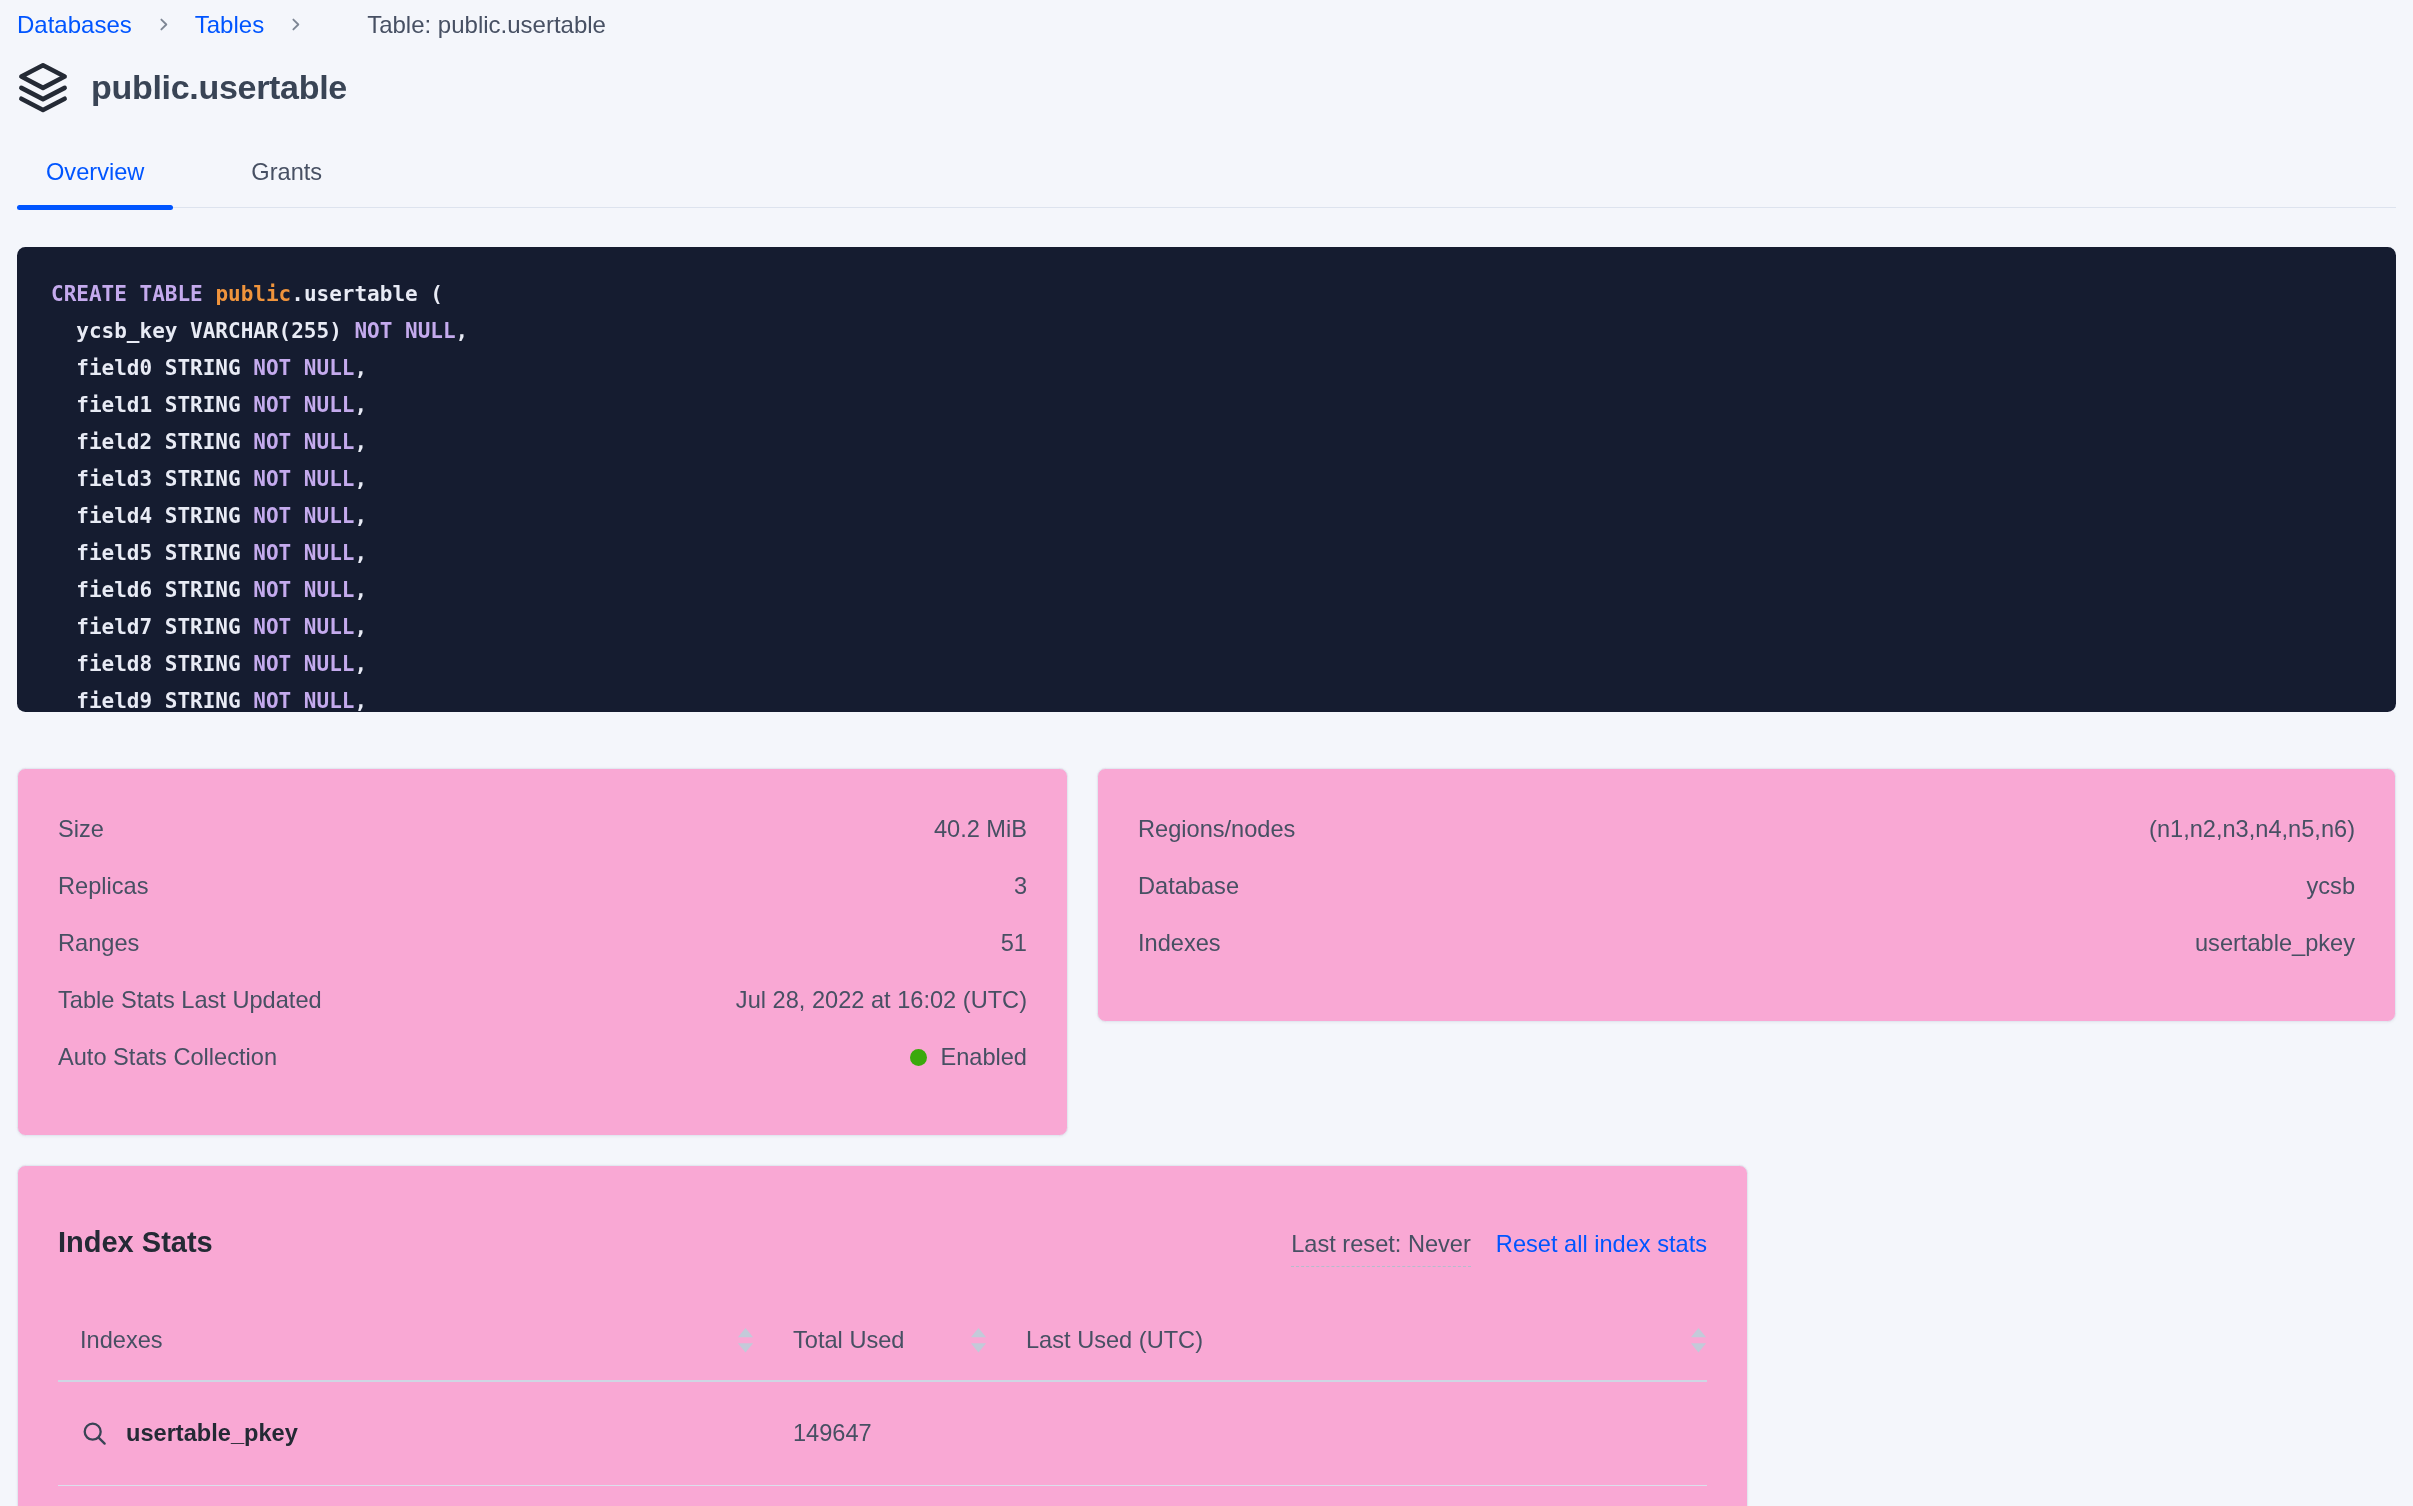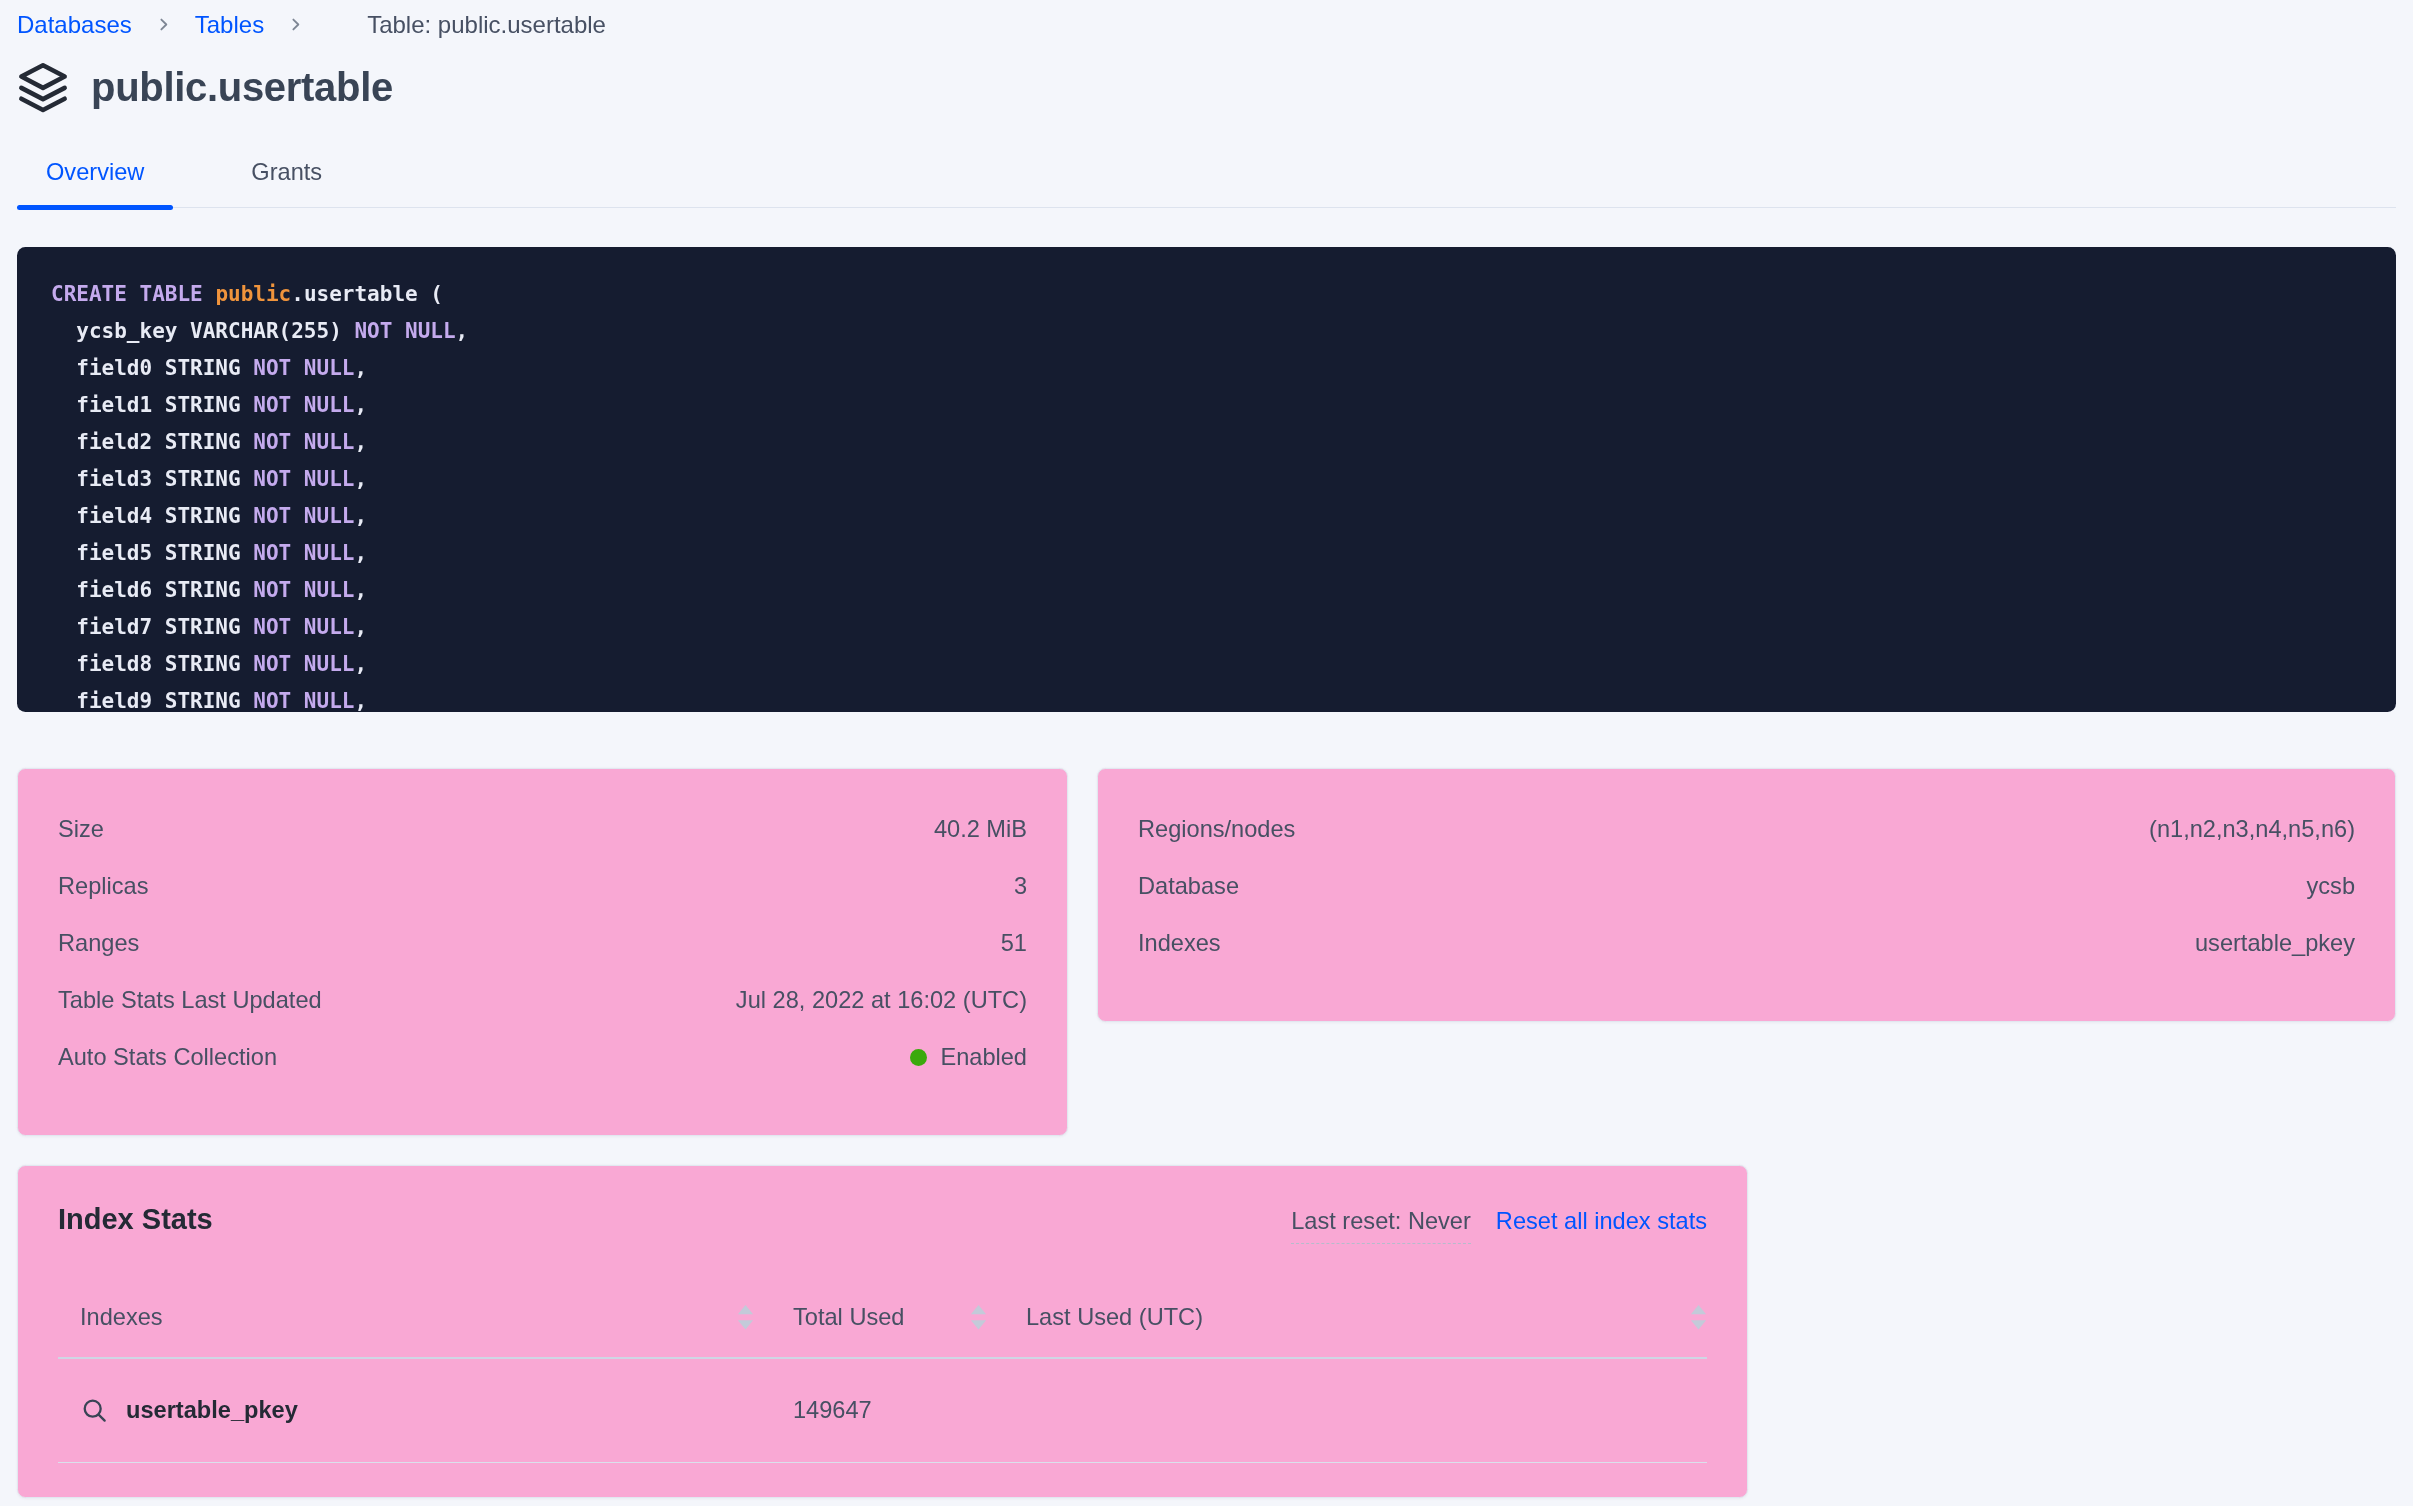--- a/index.html
+++ b/index.html
@@ -33,21 +33,21 @@
   
   .breadcrumb{display:flex;align-items:center;gap:23px;font-size:24px;line-height:25px;}
   .crumb{cursor:default;}
   .crumb.link{color:var(--accent-blue);text-decoration:none;cursor:pointer;}
   .crumb.current{color:var(--text-primary);margin-left:40px;}
   .crumb-chevron{display:flex;align-items:center;}
 
   
   .page-header{display:flex;align-items:center;gap:22px;margin-top:23.6px;height:54px;}
   .layers-icon{color:var(--text-dark);display:flex;}
-  .page-title{font-size:40px;font-weight:700;color:var(--text-heading);margin:0;letter-spacing:-0.3px;}
+  .page-title{font-size:34px;font-weight:700;color:var(--text-heading);margin:0;letter-spacing:-0.3px;}
 
   
   .tabs{display:flex;margin-top:44px;border-bottom:1.7px solid var(--tab-line);}
   .tab{font-size:23.6px;line-height:29px;padding:0 29px 20px;margin-right:49px;color:var(--text-primary);cursor:pointer;position:relative;}
   .tab.active{color:var(--accent-blue);}
   .tab.active::after{content:"";position:absolute;left:0;right:0;bottom:-2.5px;height:5px;border-radius:2.5px;background:var(--accent-blue);}
 
   
   .code-block{
     margin-top:39px;height:465px;background:var(--code-bg);border-radius:8.4px;
@@ -65,21 +65,21 @@
   .kv-card{padding:32px 40px 49px;}
   .kv-card.left{width:1051px;}
   .kv-card.right{flex:1;}
   .kv-row{display:flex;justify-content:space-between;align-items:center;height:57px;font-size:23.6px;}
   .kv-label{color:var(--text-primary);}
   .kv-value{display:flex;align-items:center;gap:13.5px;color:var(--text-primary);}
   .status-dot{width:17px;height:17px;border-radius:50%;background:var(--status-green);}
 
   
   .index-card{margin-top:29px;width:1731px;padding:37px 40px 34px;}
-  .idx-head{display:flex;justify-content:space-between;align-items:baseline;}
+  .idx-head{display:flex;justify-content:space-between;align-items:baseline;margin-top:23px;}
   .idx-title{font-size:29px;font-weight:700;color:var(--text-dark);margin:0;}
   .idx-head-right{display:flex;align-items:baseline;gap:25px;font-size:23.6px;line-height:29px;}
   .last-reset{border-bottom:1.7px dashed #b5bccc;padding-bottom:6.7px;}
   .reset-link{color:var(--accent-blue);text-decoration:none;cursor:pointer;}
 
   .idx-grid-header{
     display:grid;grid-template-columns:735px 233px 1fr;
     margin-top:59px;padding-bottom:25px;border-bottom:2.5px solid var(--divider);
     font-size:23.6px;line-height:29px;color:var(--text-primary);
   }

